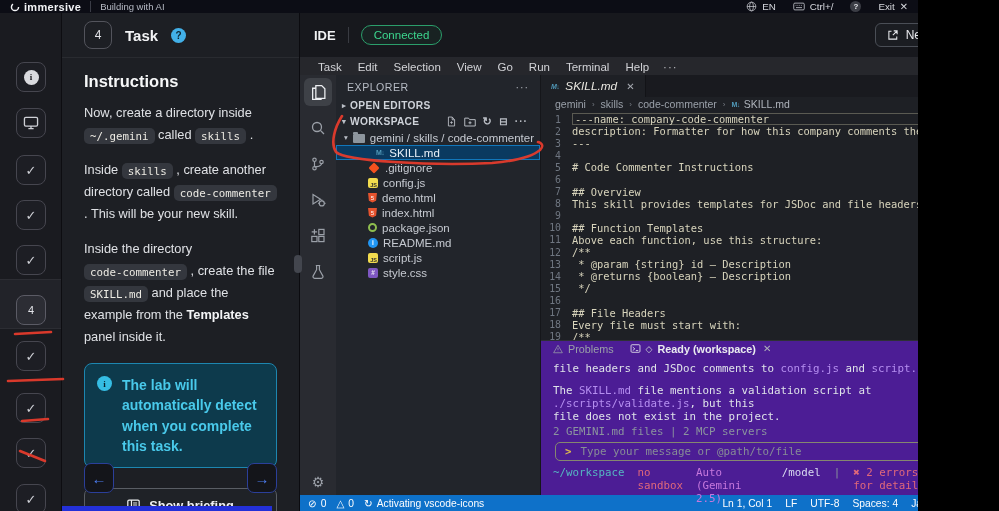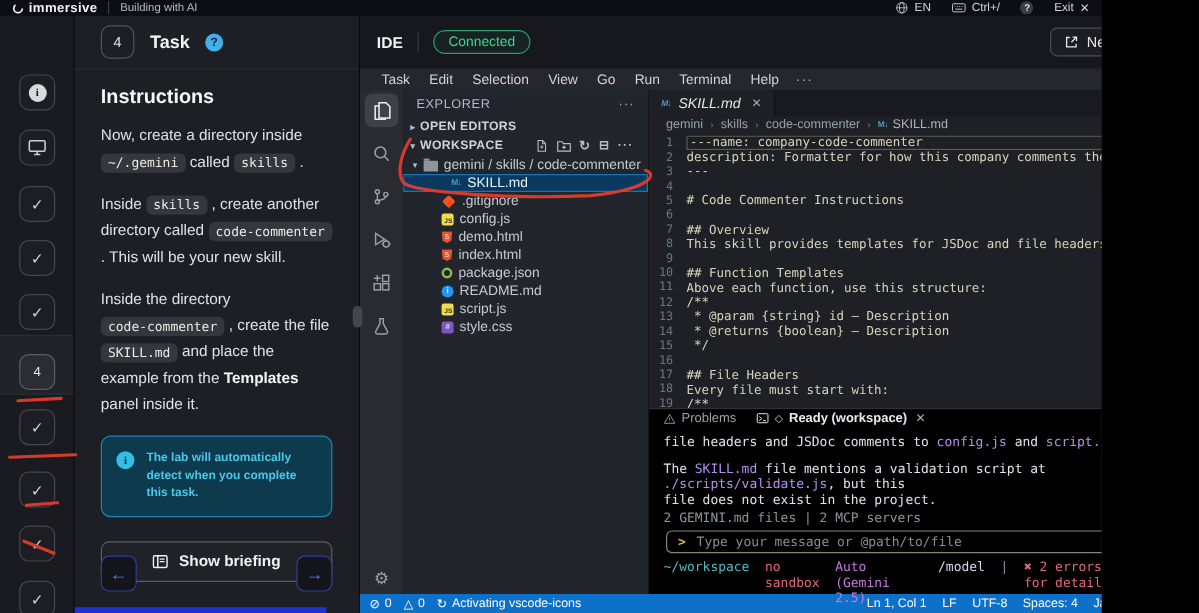--- a/index.html
+++ b/index.html
@@ -28,21 +28,21 @@
   .step-box { width:28px; height:28px; border:1px solid #53545c; border-radius:8px; display:flex; align-items:center; justify-content:center; font-size:12px; color:#e2e3e8; }
   .task-title { font-size:15px; font-weight:700; color:#f2f3f5; }
   .help-dot { width:15px; height:15px; border-radius:50%; background:#42b0e8; color:#0c2430; font-size:10px; font-weight:700; display:flex; align-items:center; justify-content:center; }
   .task-body { padding:14px 22px 0; }
   .ins-h { font-size:16.5px; color:#f6f7f8; margin-bottom:11px; font-weight:700; }
   .ipara { font-size:12.8px; line-height:1.72; color:#dfe1e5; margin-bottom:13px; }
   .ipara code { font-family:"DejaVu Sans Mono",monospace; font-size:10.8px; background:#34373e; color:#eceae3; padding:1.5px 6px; border-radius:5px; white-space:nowrap; }
   .ipara b { color:#f4f5f7; }
   .callout { margin-top:15px; border:1px solid #1d86b0; background:#0d3a4c; border-radius:8px; padding:11px 12px; display:flex; gap:10px; }
   .ci { flex:0 0 auto; width:15px; height:15px; border-radius:50%; background:#35bde4; color:#06222e; font-weight:700; font-size:9px; display:flex; align-items:center; justify-content:center; margin-top:1px; font-family:"Liberation Serif",serif; }
-  .callout-text { font-size:10px; font-weight:700; color:#49c9ea; line-height:1.45; }
+  .callout-text { font-size:14px; font-weight:700; color:#49c9ea; line-height:1.45; }
   .briefing-btn { margin-top:20px; width:100%; height:34px; border:1px solid #595d64; border-radius:7px; background:#1f2227; color:#f0f1f3; font-weight:700; font-size:12.8px; display:flex; align-items:center; justify-content:center; gap:9px; }
   .nav-btn { position:absolute; bottom:18px; width:30px; height:30px; border:1.5px solid #2b3f9a; border-radius:7px; background:#14151a; color:#4d7df2; font-size:15px; display:flex; align-items:center; justify-content:center; }
   .nav-prev { left:22px; } .nav-next { right:22px; }
   .task-progress { position:absolute; left:0; bottom:0; width:210px; height:5px; background:#2330d8; }
   .grip { position:absolute; left:294px; top:255px; width:8px; height:18px; background:#43464e; border-radius:4px; z-index:12; }
 
   
   .ide { position:absolute; left:300px; top:13px; width:699px; bottom:0; background:#17181d; display:flex; flex-direction:column; z-index:3; }
   .ide-head { height:45px; display:flex; align-items:center; padding:0 14px; border-bottom:1px solid #26272d; }
   .ide-title { font-size:13px; font-weight:700; color:#f0f1f3; }
@@ -91,21 +91,21 @@
   .crumb-last { display:flex; align-items:center; gap:4px; color:#aeb3bb; }
   .code { flex:1; position:relative; overflow:hidden; padding-top:2px; }
   .line { display:flex; height:12.1px; align-items:center; margin-right:62px; overflow:hidden; }
   .ln { flex:0 0 31px; text-align:right; padding-right:11px; font-family:"DejaVu Sans Mono",monospace; font-size:9.8px; color:#6f7681; }
   .lt { font-family:"DejaVu Sans Mono",monospace; font-size:10.4px; line-height:12px; color:#d8d4bc; white-space:pre; }
   .line.hl .lt { flex:1; border:1px solid #5a5a52; height:12px; display:flex; align-items:center; padding-left:2px; }
   .minimap { position:absolute; top:3px; right:10px; width:46px; bottom:0; opacity:.8; }
   .mm { height:1.6px; margin:1.3px 0 0 1px; background:#98937c; opacity:.55; border-radius:1px; }
   .edscroll { position:absolute; top:0; right:0; width:9px; bottom:0; background:#1b1d21; }
 
-  .panel { height:155px; border-top:1px solid #2e3036; display:flex; flex-direction:column; background:#000000; }
+  .panel { height:155px; border-top:1px solid #2e3036; display:flex; flex-direction:column; background:#4c1d95; }
   .ptabs { height:18px; display:flex; align-items:center; padding:0 12px; gap:16px; font-size:10.8px; color:#9aa0a8; }
   .ptab { display:flex; gap:5px; align-items:center; }
   .ptab.active { color:#e9ebef; font-weight:700; }
   .diamond { color:#c8ccd2; font-size:9px; font-weight:400; }
   .ptab-close { color:#aeb2b9; font-weight:400; font-size:10px; margin-left:2px; }
   .pactions { margin-left:auto; display:flex; gap:10px; color:#c3c6cc; font-size:12px; align-items:center; }
   .term { flex:1; position:relative; font-family:"DejaVu Sans Mono",monospace; font-size:10.8px; line-height:13px; color:#dfe3e9; padding:6px 26px 0 12px; }
   #tl0 { margin-bottom:9px; }
   .seg-purple { color:#b58ef0; }
   .seg-yellow { color:#e2b93d; font-weight:700; }

